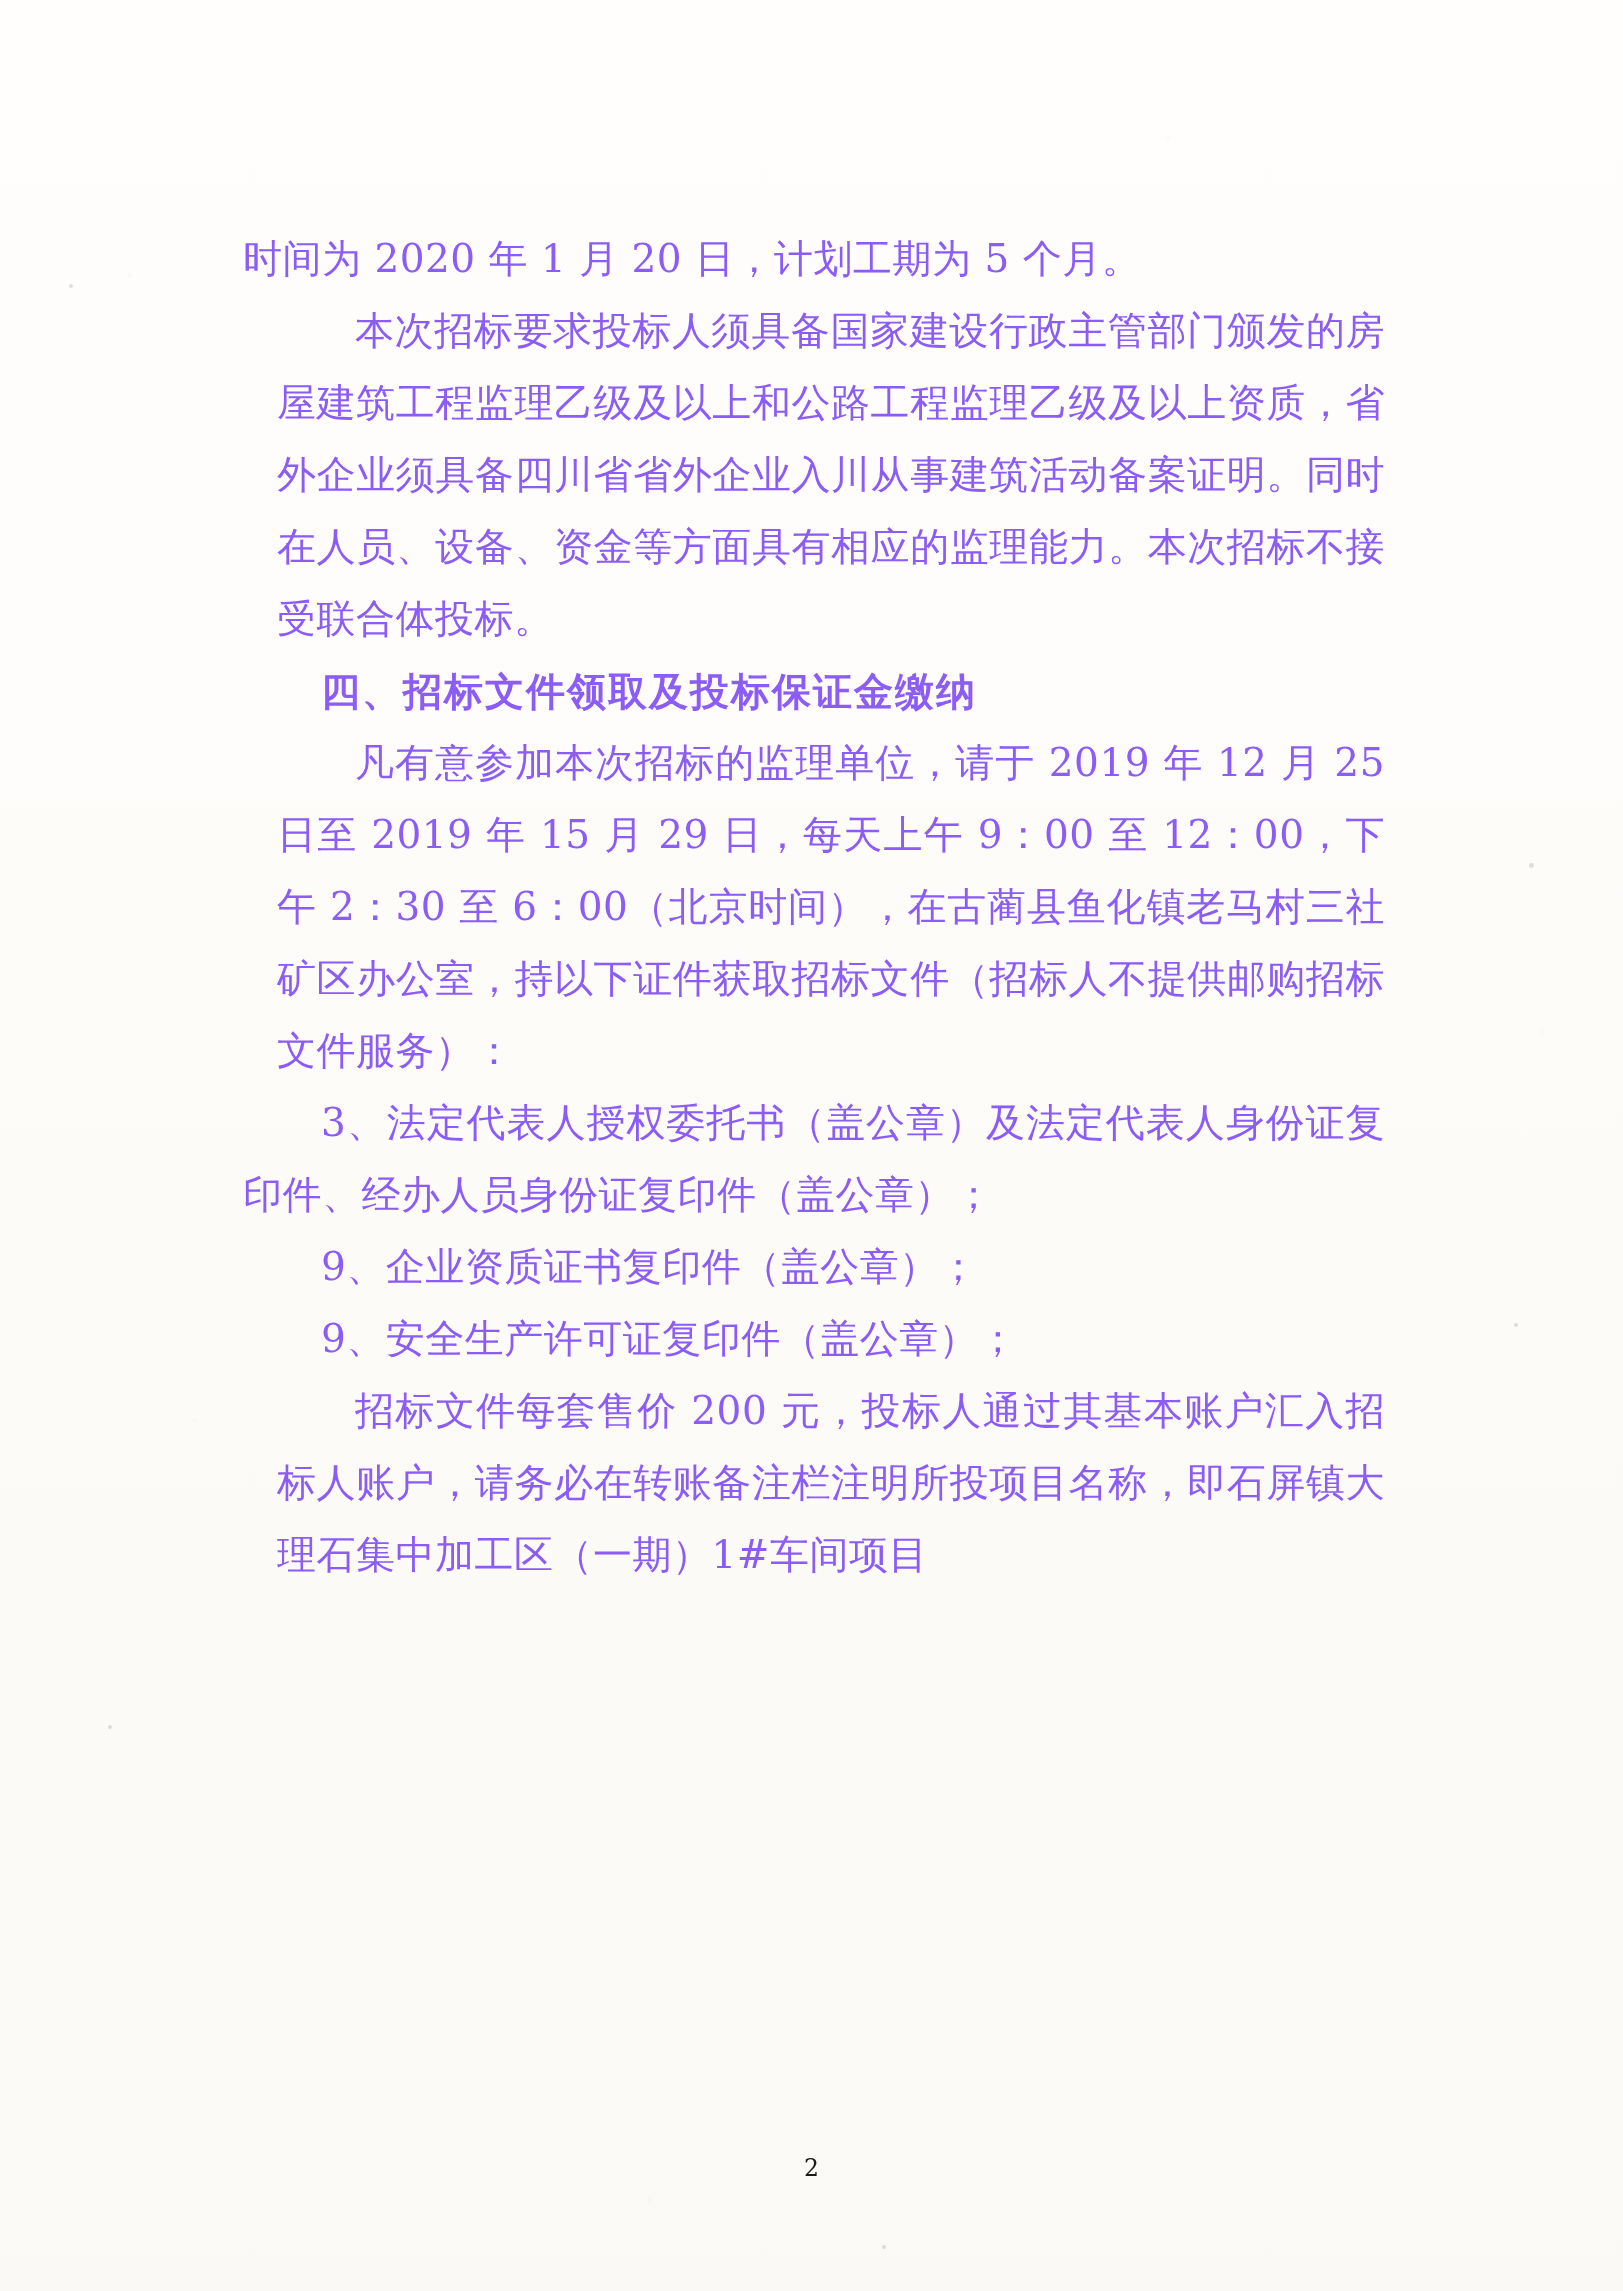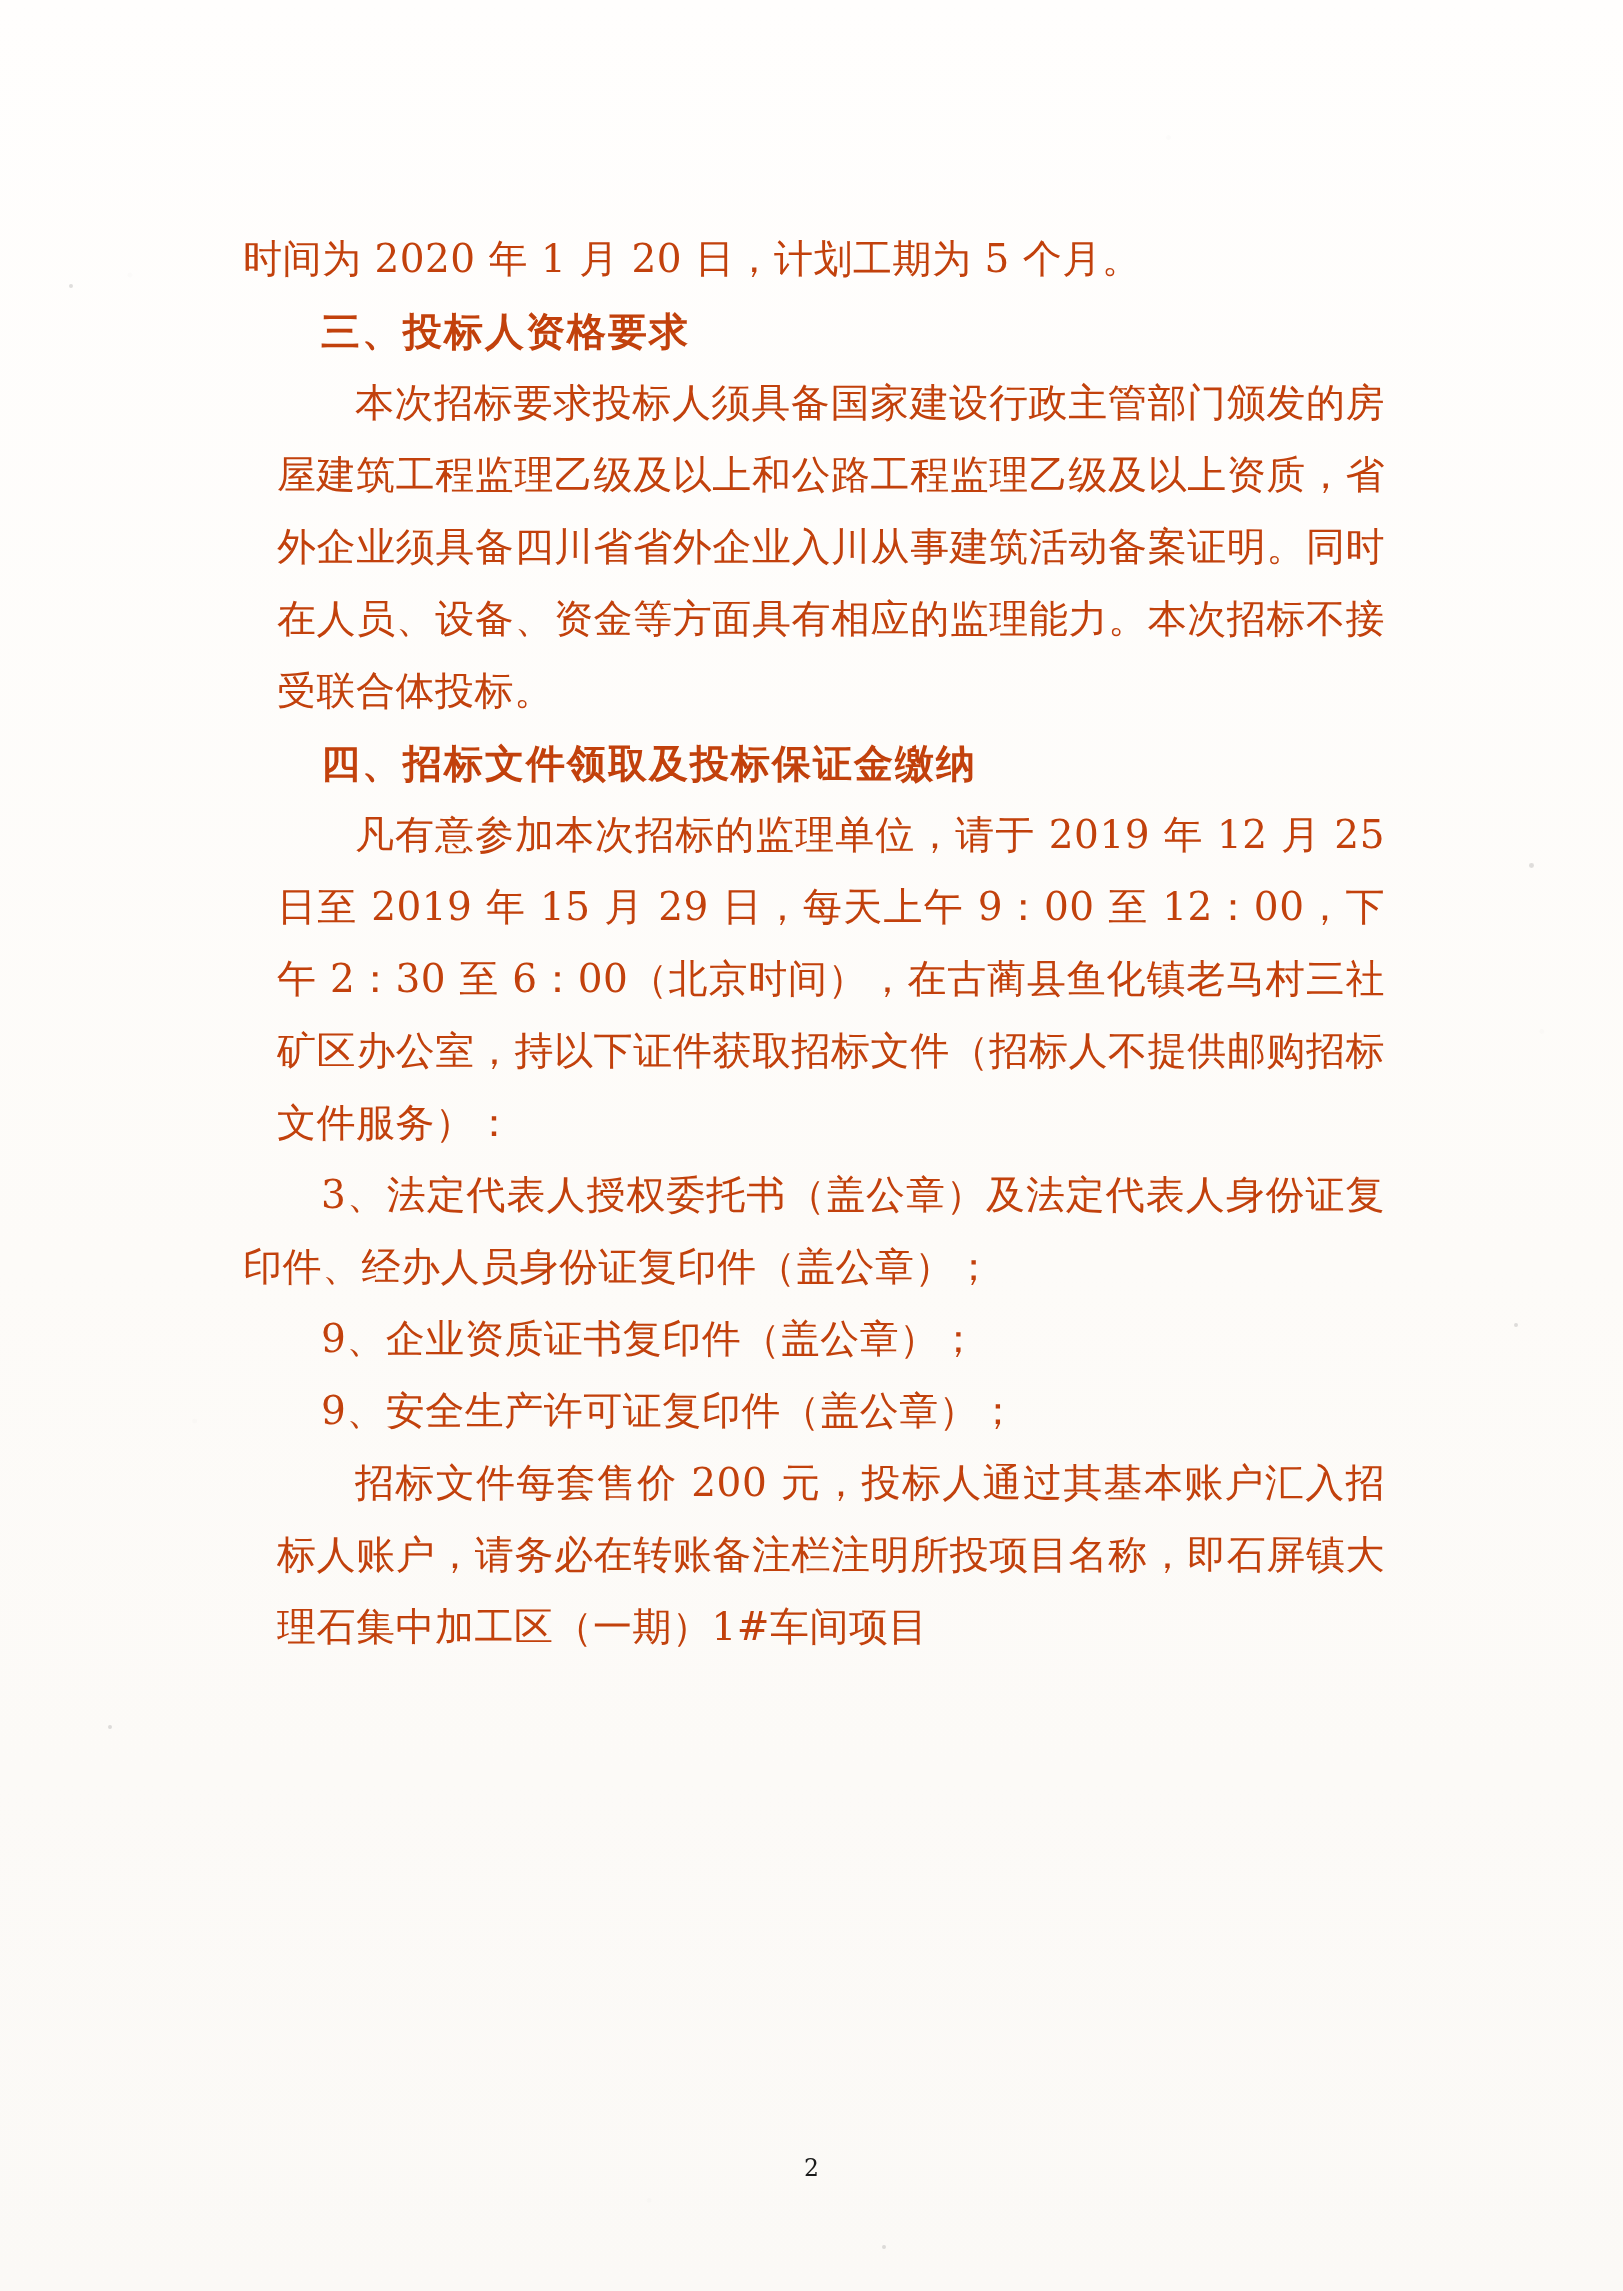--- a/index.html
+++ b/index.html
@@ -29,21 +29,21 @@
     pointer-events: none;
   }
   .body-col {
     position: absolute;
     left: 243px;
     top: 223px;
     width: 1142px;
   }
   p {
     margin: 0;
-    color: #c2410c;
+    color: #8b5cf6;
     font-size: 39px;
     line-height: 72px;
     letter-spacing: 0.5px;
     text-align: justify;
     text-justify: inter-character;
   }
   p.indent {
     text-indent: 78px;
     margin-left: 34px;
   }
@@ -78,21 +78,20 @@
 
   <div class="mark" style="left:69px; top:284px; width:3.9px; height:3.9px;"></div>
   <div class="mark" style="left:1529px; top:863px; width:4.9px; height:4.9px;"></div>
   <div class="mark" style="left:1514px; top:1323px; width:3.9px; height:3.9px;"></div>
   <div class="mark" style="left:108px; top:1725px; width:3.9px; height:3.9px;"></div>
   <div class="mark" style="left:882px; top:2245px; width:3.9px; height:3.9px;"></div>
 
   <div class="body-col">
     <p>时间为 2020 年 1 月 20 日，计划工期为 5 个月。</p>
 
-    <p class="heading">三、投标人资格要求</p>
 
     <p class="indent">本次招标要求投标人须具备国家建设行政主管部门颁发的房屋建筑工程监理乙级及以上和公路工程监理乙级及以上资质，省外企业须具备四川省省外企业入川从事建筑活动备案证明。同时在人员、设备、资金等方面具有相应的监理能力。本次招标不接受联合体投标。</p>
 
     <p class="heading">四、招标文件领取及投标保证金缴纳</p>
 
     <p class="indent">凡有意参加本次招标的监理单位，请于 2019 年 12 月 25 日至 2019 年 15 月 29 日，每天上午 9：00 至 12：00，下午 2：30 至 6：00（北京时间），在古蔺县鱼化镇老马村三社矿区办公室，持以下证件获取招标文件（招标人不提供邮购招标文件服务）：</p>
 
     <p class="list-item">3、法定代表人授权委托书（盖公章）及法定代表人身份证复印件、经办人员身份证复印件（盖公章）；</p>
     <p class="list-item">9、企业资质证书复印件（盖公章）；</p>
     <p class="list-item">9、安全生产许可证复印件（盖公章）；</p>

